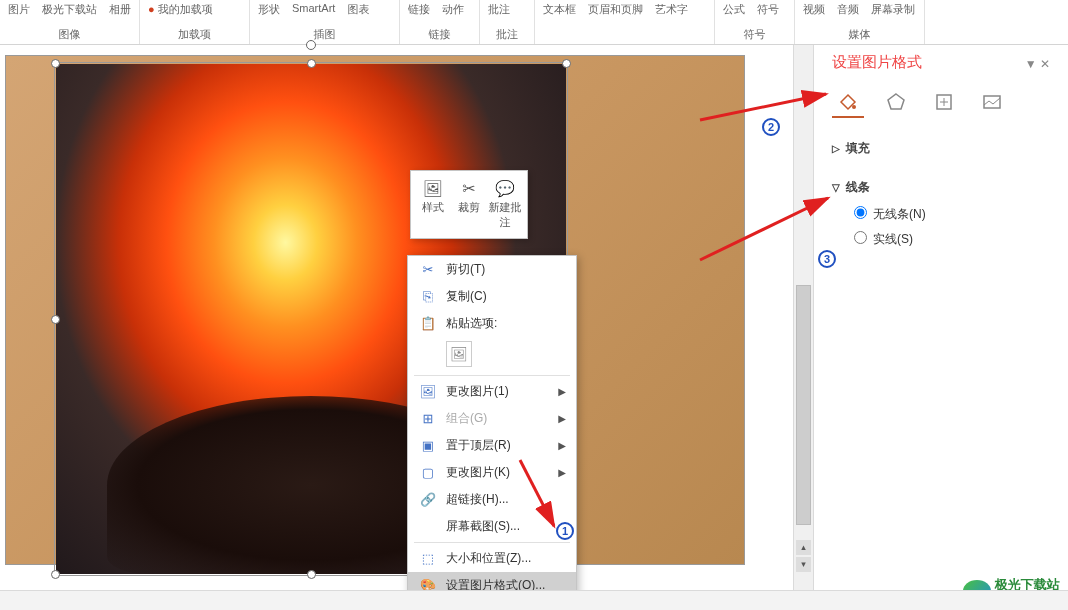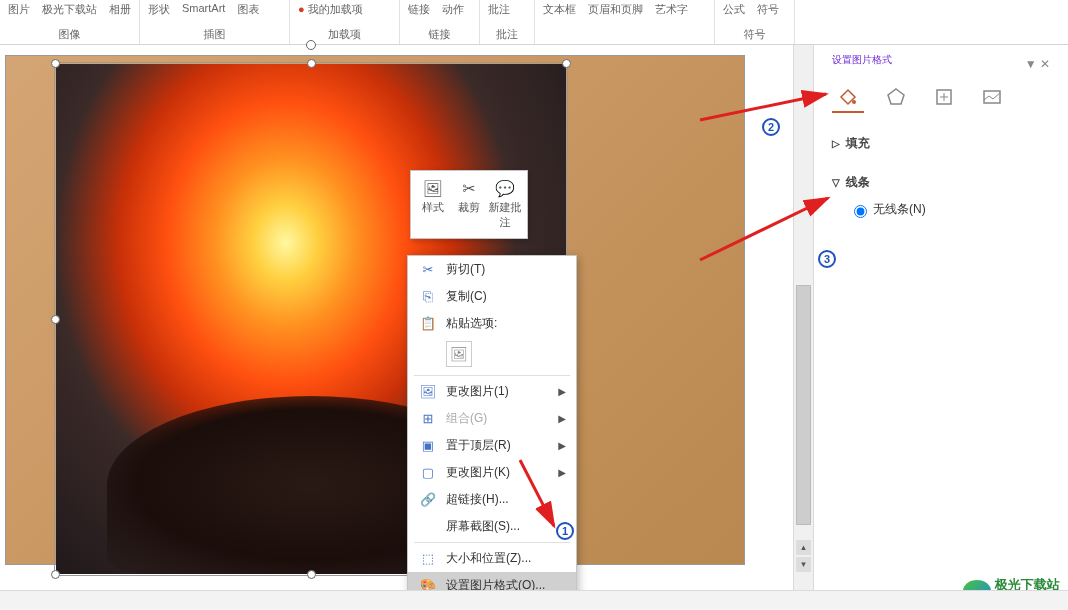--- a/index.html
+++ b/index.html
@@ -43,29 +43,29 @@
     .menu-arrow { margin-left: auto; color: #555; font-size: 10px; }
     .menu-sep { height: 1px; background: #e0e0e0; margin: 2px 6px; }
     .paste-opts { padding: 4px 10px 6px 38px; }
     .paste-opt-icon { display: inline-block; width: 26px; height: 26px; border: 1px solid #ccc; text-align: center; line-height: 24px; font-size: 14px; color: #888; }
     
     .scroll-area { width: 20px; background: #f0f0f0; position: relative; border-left: 1px solid #dadada;}
     .scroll-thumb { position: absolute; left: 2px; width: 15px; height: 240px; top: 240px; background: #cdcdcd; border: 1px solid #bbb; }
     .scroll-btn { position: absolute; left: 2px; width: 15px; height: 15px; background: #ddd; text-align: center; font-size: 9px; color: #555; line-height: 15px; }
     
     .format-pane { width: 255px; background: #fff; border-left: 1px solid #dadada; padding: 8px 18px; position: relative; }
-    .format-title { color: #6d28d9; font-size: 10px; margin-bottom: 14px; }
+    .format-title { color: #ef4444; font-size: 15px; margin-bottom: 14px; }
     .format-tabs { display: flex; gap: 16px; margin-bottom: 16px; }
     .format-tab { width: 32px; height: 32px; display: flex; align-items: center; justify-content: center; cursor: pointer; }
     .format-tab.active { border-bottom: 2px solid #c55a2d; }
     .format-section { font-size: 12px; margin-bottom: 10px; }
     .format-section-header { display: flex; align-items: center; font-weight: bold; color: #444; padding: 6px 0; cursor: pointer; }
     .format-section-header .chev { margin-right: 6px; font-size: 10px; }
     .radio-group { padding-left: 22px; }
-    .radio-item { display: flex; align-items: flex-end; padding: 4px 0; font-size: 12px; color: #333; }
+    .radio-item { display: flex; align-items: flex-start; padding: 4px 0; font-size: 12px; color: #333; }
     .radio-item input { margin-right: 6px; }
     .close-pane { position: absolute; right: 18px; top: 12px; color: #888; cursor: pointer; font-size: 12px; }
     
     .annotation { position: absolute; pointer-events: none; }
     .arrow-red { stroke: #e02020; stroke-width: 3; fill: none; }
     .arrow-head { fill: #e02020; }
     .badge { width: 18px; height: 18px; border-radius: 50%; background: #fff; border: 2px solid #2050c0; color: #2050c0; font-size: 11px; font-weight: bold; display: flex; align-items: center; justify-content: center; position: absolute; }
     
     .watermark { position: absolute; right: 6px; bottom: 4px; font-size: 13px; color: #2a8a3a; display: flex; align-items: center; gap: 4px; }
     .watermark .url { color: #2a8a3a; font-size: 11px; display: block; }
@@ -78,34 +78,34 @@
 
 <div class="ribbon">
   <div class="ribbon-group" style="width:140px">
     <div class="ribbon-items">
       <div class="ribbon-item">图片</div>
       <div class="ribbon-item">极光下载站</div>
       <div class="ribbon-item">相册</div>
     </div>
     <div class="ribbon-label">图像</div>
   </div>
+  <div class="ribbon-group" style="width:110px">
+    <div class="ribbon-items">
+      <div class="ribbon-item"><span style="color:#d04020">●</span> <span>我的加载项</span></div>
+    </div>
+    <div class="ribbon-label">加载项</div>
+  </div>
   <div class="ribbon-group" style="width:150px">
     <div class="ribbon-items">
       <div class="ribbon-item">形状</div>
       <div class="ribbon-item">SmartArt</div>
       <div class="ribbon-item">图表</div>
     </div>
     <div class="ribbon-label">插图</div>
   </div>
-  <div class="ribbon-group" style="width:110px">
-    <div class="ribbon-items">
-      <div class="ribbon-item"><span style="color:#d04020">●</span> <span>我的加载项</span></div>
-    </div>
-    <div class="ribbon-label">加载项</div>
-  </div>
   <div class="ribbon-group" style="width:80px">
     <div class="ribbon-items">
       <div class="ribbon-item">链接</div>
       <div class="ribbon-item">动作</div>
     </div>
     <div class="ribbon-label">链接</div>
   </div>
   <div class="ribbon-group" style="width:55px">
     <div class="ribbon-items">
       <div class="ribbon-item">批注</div>
@@ -118,20 +118,28 @@
       <div class="ribbon-item">页眉和页脚</div>
       <div class="ribbon-item">艺术字</div>
     </div>
   </div>
   <div class="ribbon-group" style="width:80px">
     <div class="ribbon-items">
       <div class="ribbon-item">公式</div>
       <div class="ribbon-item">符号</div>
     </div>
     <div class="ribbon-label">符号</div>
+  </div>
+  <div class="ribbon-group" style="width:130px">
+    <div class="ribbon-items">
+      <div class="ribbon-item">视频</div>
+      <div class="ribbon-item">音频</div>
+      <div class="ribbon-item">屏幕录制</div>
+    </div>
+    <div class="ribbon-label">媒体</div>
   </div>
 </div>
 
 <div class="main-area">
   <div class="canvas-area">
     <div class="slide">
       <div class="image-frame">
         <div class="fire-image"></div>
         <div class="rotate-handle"></div>
         <div class="sel-handle tl"></div>
@@ -250,20 +258,24 @@
     <div class="format-section">
       <div class="format-section-header">
           <span class="chev">▽</span>
           <span>线条</span>
         </div>
       <div class="radio-group">
         <label class="radio-item">
             <input type="radio" name="line" checked="" style="">
             <span>无线条(N)</span>
           </label>
+        <label class="radio-item">
+            <input type="radio" name="line" style="">
+            <span>实线(S)</span>
+          </label>
       </div>
     </div>
   </div>
 </div>
 
 <svg class="annotation" style="left:0;top:0;width:1068px;height:610px">
   <defs>
       <marker id="ah" markerWidth="10" markerHeight="10" refX="8" refY="3" orient="auto">
         <path d="M0,0 L9,3 L0,6 Z" class="arrow-head"></path>
       </marker>

